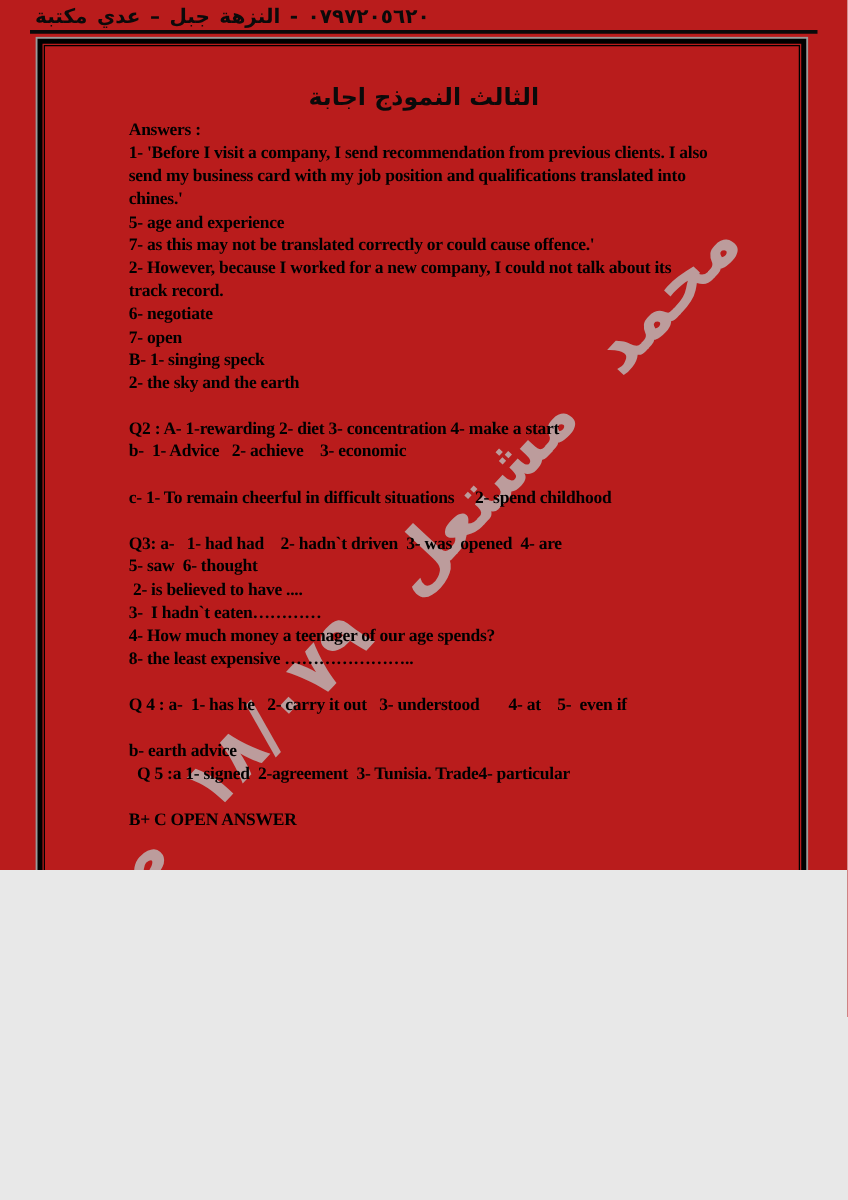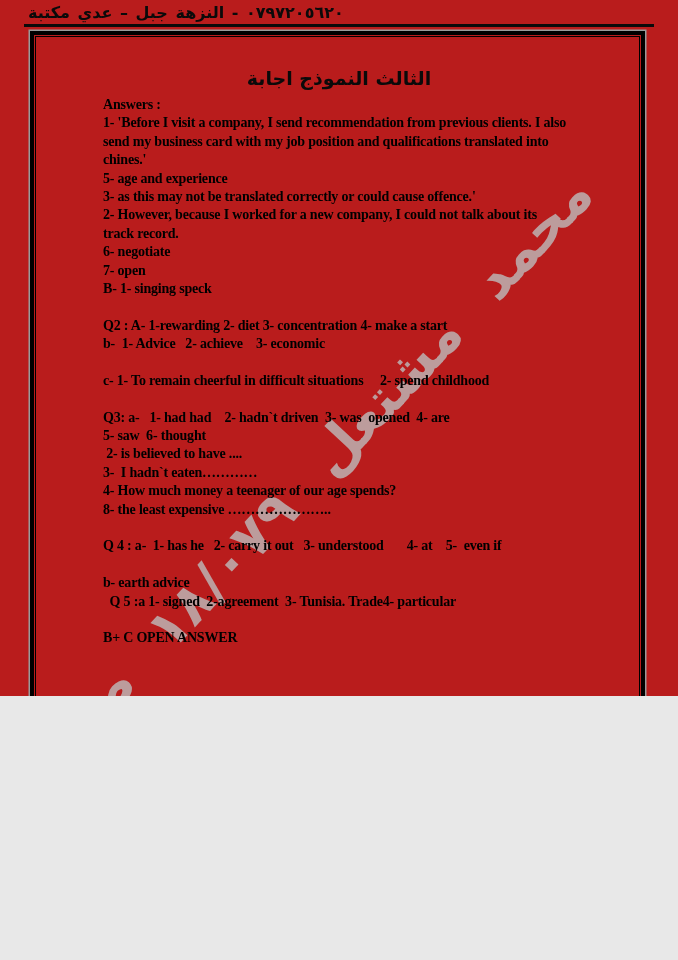--- a/index.html
+++ b/index.html
@@ -114,26 +114,27 @@
   <div class="watermark">محمد مشتعل ١٨/٠٧٩ صبحي مقرب</div>
 
   <div class="exam-title">اجابة‎ النموذج‎ الثالث</div>
 
   <div class="content">
       <div class="line">Answers :</div>
       <div class="line">1- 'Before I visit a company, I send recommendation from previous clients. I also</div>
       <div class="line">send my business card with my job position and qualifications translated into</div>
       <div class="line">chines.'</div>
       <div class="line">5- age and experience</div>
-      <div class="line">3- as this may not be translated correctly or could cause offence.'</div>
+      <div class="line">7- as this may not be translated correctly or could cause offence.'</div>
       <div class="line">2- However, because I worked for a new company, I could not talk about its</div>
       <div class="line">track record.</div>
       <div class="line">6- negotiate</div>
       <div class="line">7- open</div>
       <div class="line">B- 1- singing speck</div>
+      <div class="line">2- the sky and the earth</div>
       <div class="line"></div>
       <div class="line">Q2 : A- 1-rewarding 2- diet 3- concentration 4- make a start</div>
       <div class="line">b-  1- Advice   2- achieve    3- economic</div>
       <div class="line"></div>
       <div class="line">c- 1- To remain cheerful in difficult situations     2- spend childhood</div>
       <div class="line"></div>
       <div class="line">Q3: a-   1- had had    2- hadn`t driven  3- was  opened  4- are</div>
       <div class="line">5- saw  6- thought</div>
       <div class="line"> 2- is believed to have ....</div>
       <div class="line">3-  I hadn`t eaten…………</div>

